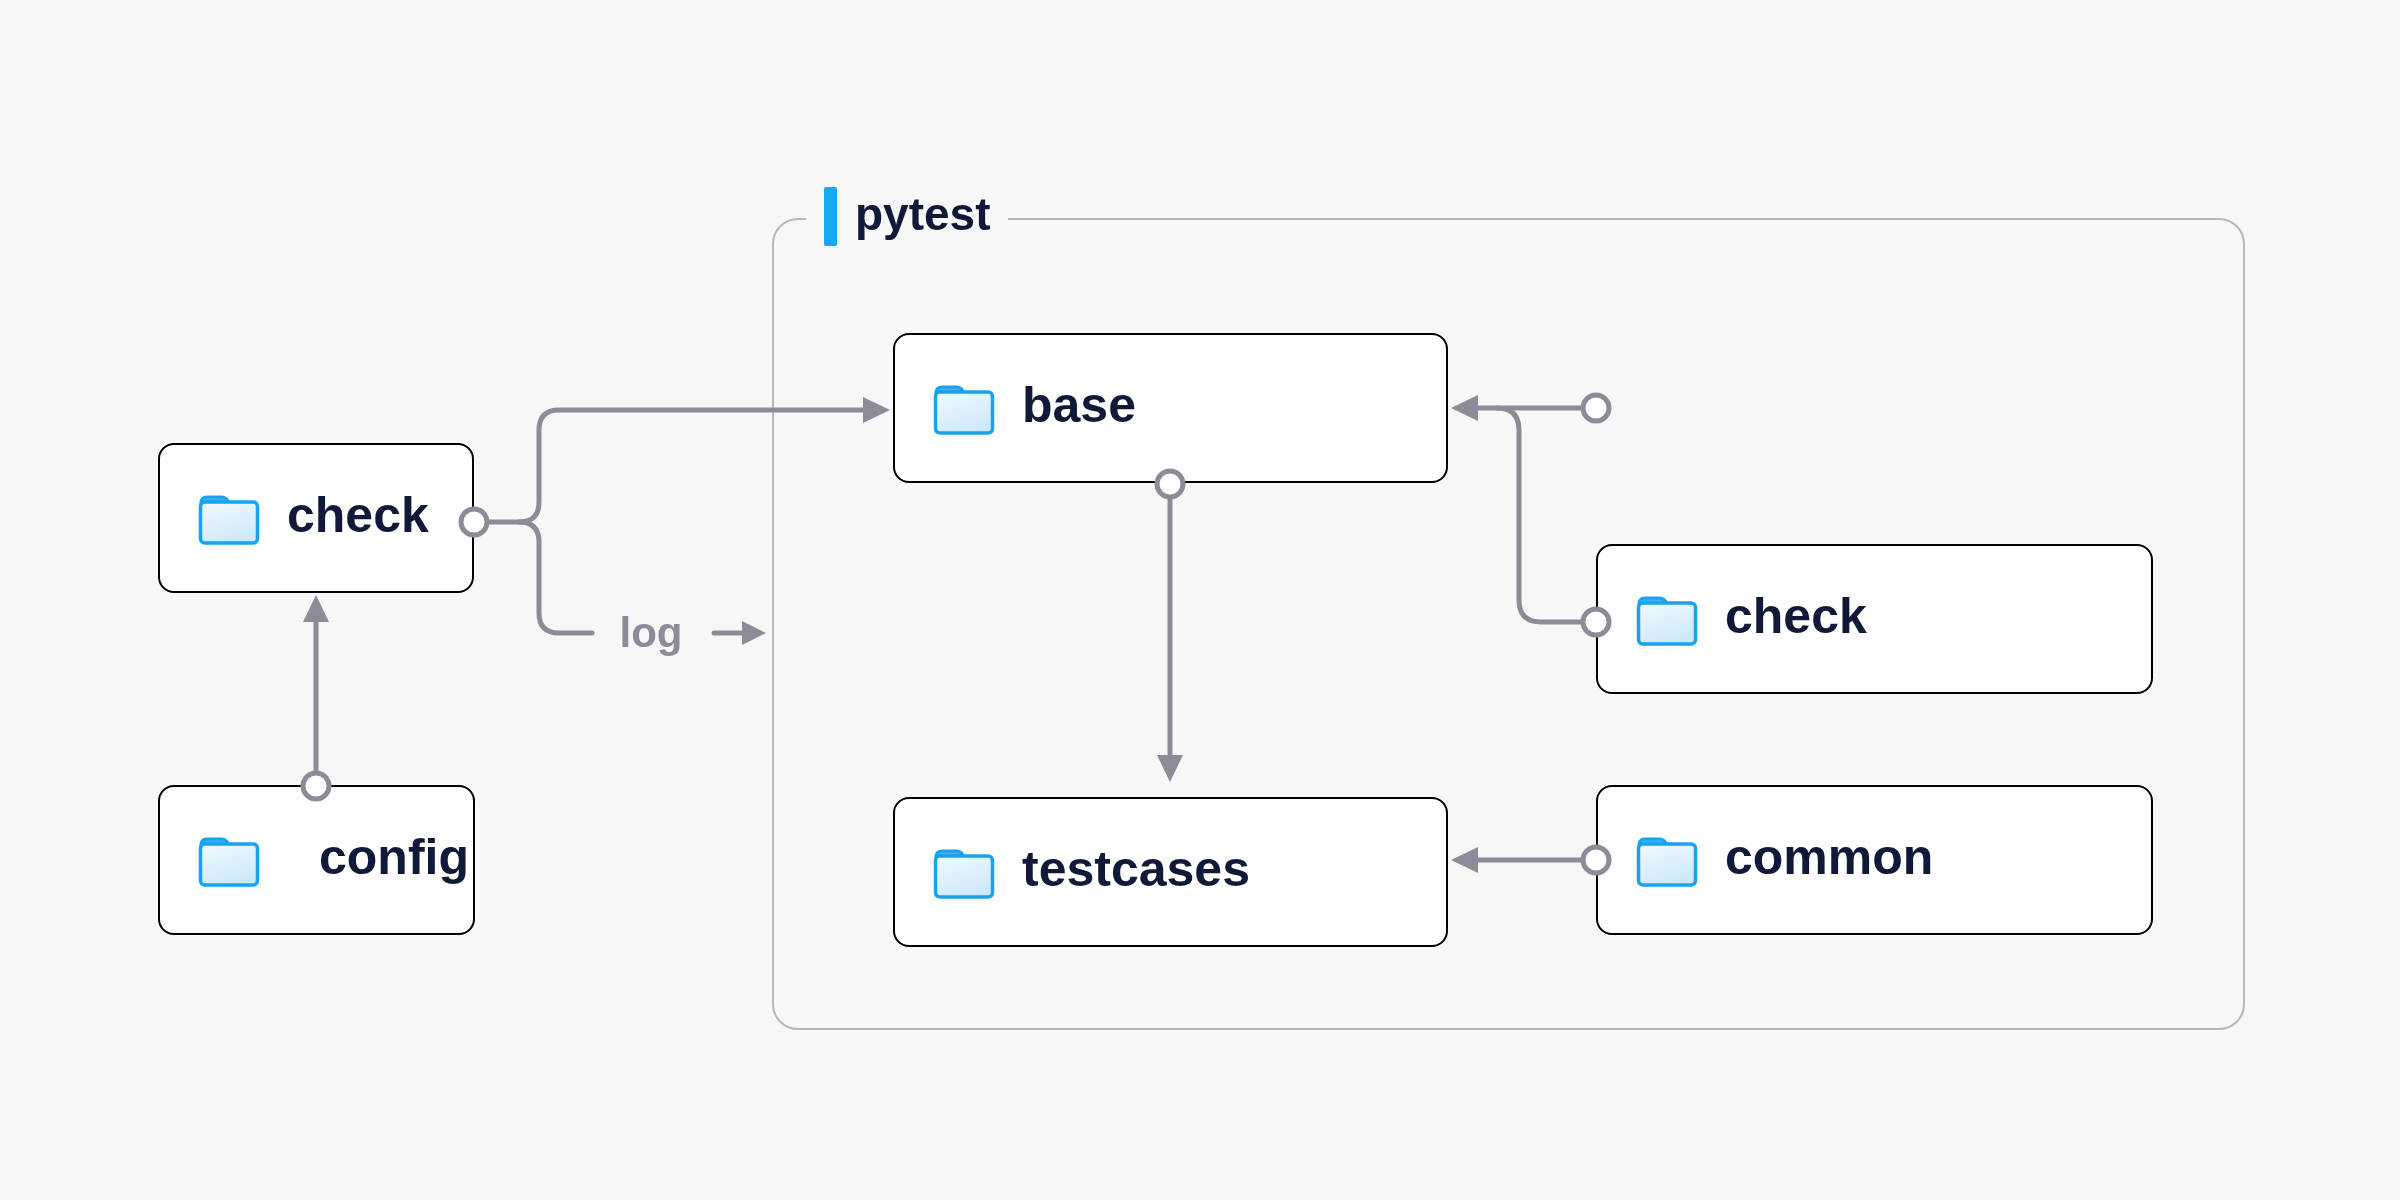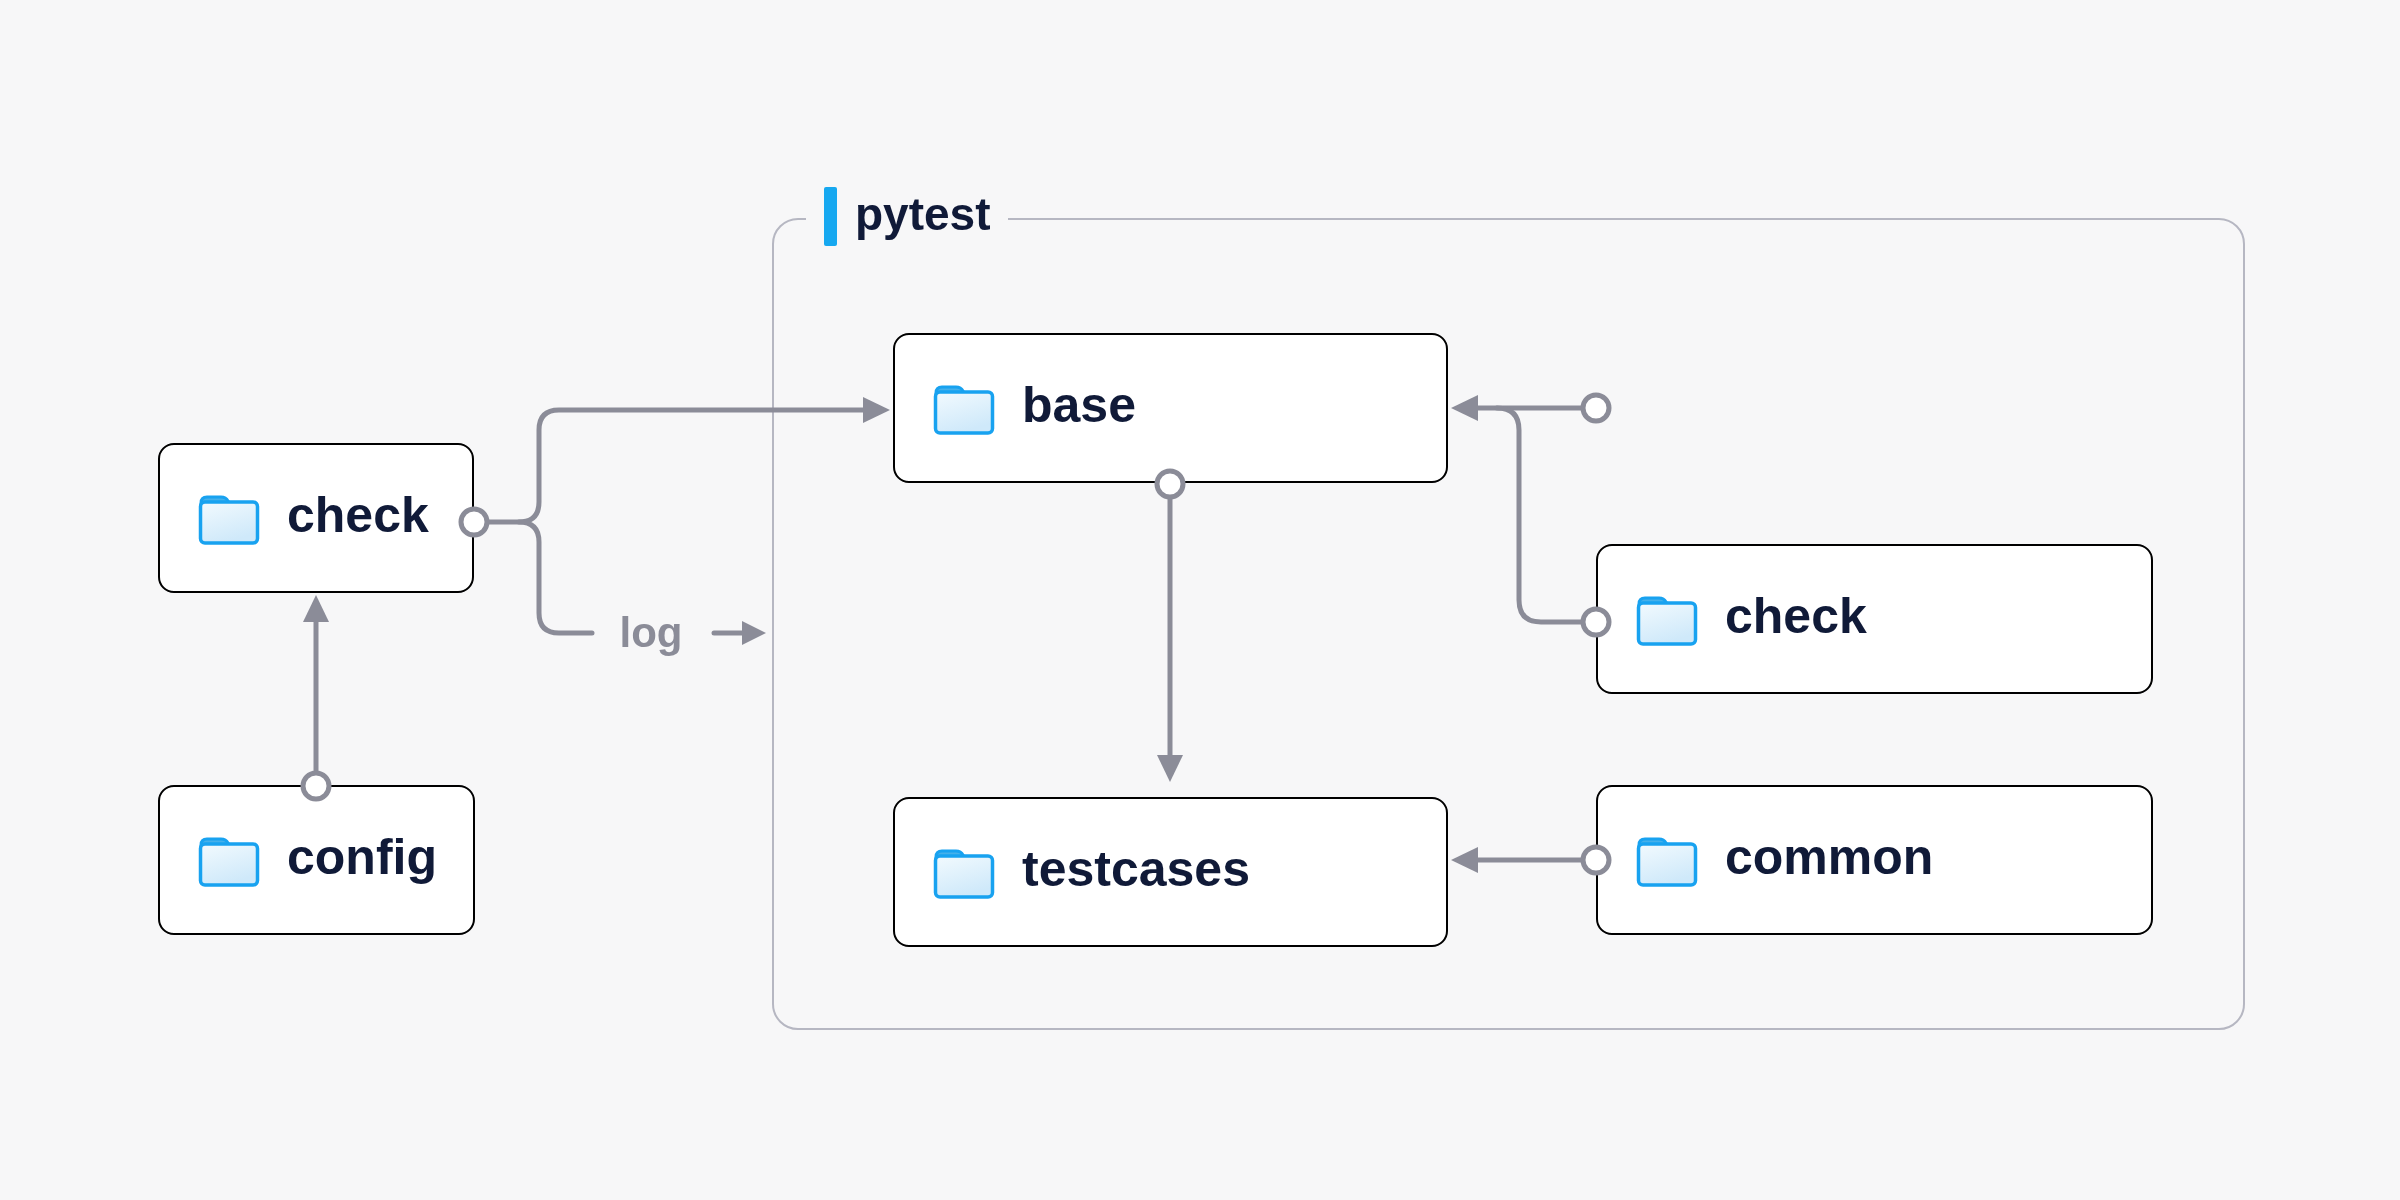--- a/index.html
+++ b/index.html
@@ -36,21 +36,21 @@
     background:#ffffff;border:2px solid #000000;border-radius:16px;
     display:flex;align-items:center;
     padding-left:37px;box-sizing:border-box;z-index:4;
   }
   .node .folder{flex:0 0 auto;margin-right:26px;display:block;}
   .node .label{
     font-size:50px;font-weight:700;color:#101a38;line-height:1;
     padding-bottom:6px;letter-spacing:0;
   }
   .n-utils    {left:158px;top:443px;width:316px;height:150px;}
-  .n-config   {left:158px;top:785px;width:317px;height:150px;}
+  .n-config   {left:158px;top:785px;width:317px;height:150px;gap:32px;}
   .n-base     {left:893px;top:333px;width:555px;height:150px;}
   .n-pymilvus {left:1596px;top:333px;width:557px;height:150px;}
   .n-check    {left:1596px;top:538px;width:557px;height:150px;margin-top:6px;}
   .n-testcases{left:893px;top:784px;width:555px;height:150px;margin-top:13px;}
   .n-common   {left:1596px;top:785px;width:557px;height:150px;}
   
   .edges{
     position:absolute;left:0;top:0;width:2400px;height:1200px;
     z-index:6;pointer-events:none;
   }

